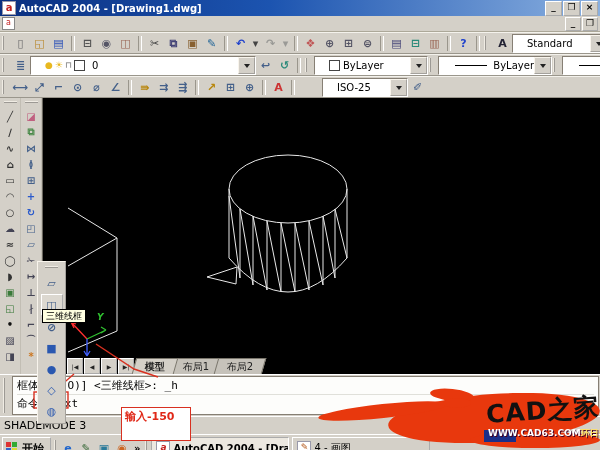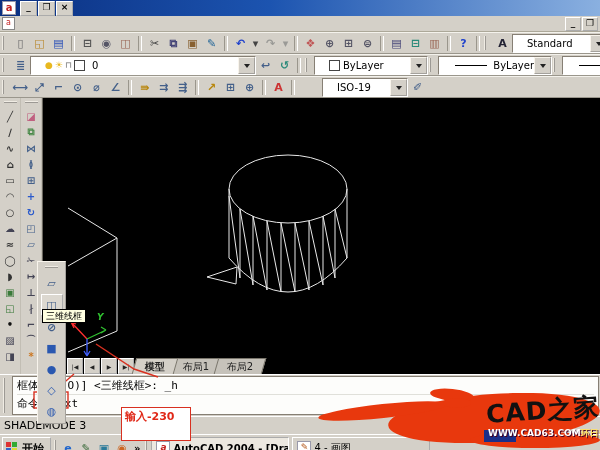--- a/index.html
+++ b/index.html
@@ -94,20 +94,21 @@
   .wm-navy{position:absolute;left:184px;top:38px;width:32px;height:12px;background:#1a2f8a}
   .wm-url{position:absolute;left:188px;top:35px;font-size:9px;font-weight:bold;color:#fff;
           text-shadow:1px 1px 0 #402;white-space:nowrap}
   .wm-tail{color:#ffe066}
 </style>
 </head>
 <body>
 
 <div class="titlebar">
   <span class="app-icon">a</span>
+  <span class="title">AutoCAD 2004 - [Drawing1.dwg]</span>
   <span class="winbtn">_</span>
   <span class="winbtn">❐</span>
   <span class="winbtn">×</span>
 </div>
 
 <div class="menubar">
   <span class="doc-icon">a</span>
   <span class="menuspacer"></span>
   <span class="winbtn">_</span>
   <span class="winbtn">❐</span>
@@ -295,21 +296,21 @@
       <span class="tbtn">
         <b style="color: rgb(68, 96, 138);">⊕</b>
       </span>
       <span class="tsep"></span>
       <span class="tbtn">
         <b style="color: rgb(204, 51, 51);">A</b>
       </span>
     </span>
   <span class="tsep"></span>
   <span class="combo" style="width:70px;margin-left:24px">
-    <span>ISO-19</span>
+    <span>ISO-25</span>
     <span class="arrowbtn">
         <i class="tri"></i>
       </span>
   </span>
   <span class="tbtn">
       <b style="color:#44608a">✐</b>
     </span>
 </div>
 
 <div class="main">
@@ -463,21 +464,21 @@
           <b style="color: rgb(42, 88, 176);">◇</b>
         </span>
         <span class="shbtn">
           <b style="color: rgb(42, 88, 176);">◍</b>
         </span>
       </span>
   </div>
 
   <div class="tooltip">三维线框</div>
 
-  <div class="inputbox">输入-230</div>
+  <div class="inputbox">输入-150</div>
 </div>
 
 <div class="cmdwin">
   <span class="cmdgrip"></span>
   <div class="cmdtext">
     <div class="cmdline">框体着色(O)] &lt;三维线框&gt;: _h</div>
     <div class="cmdline inputrow">
       <span>命令:</span>
       <span style="margin-left:6px">ext</span>
     </div>

